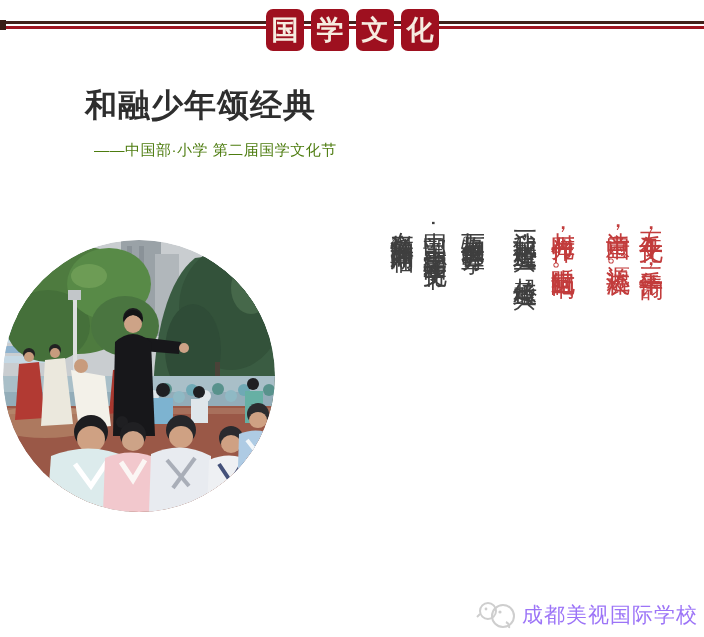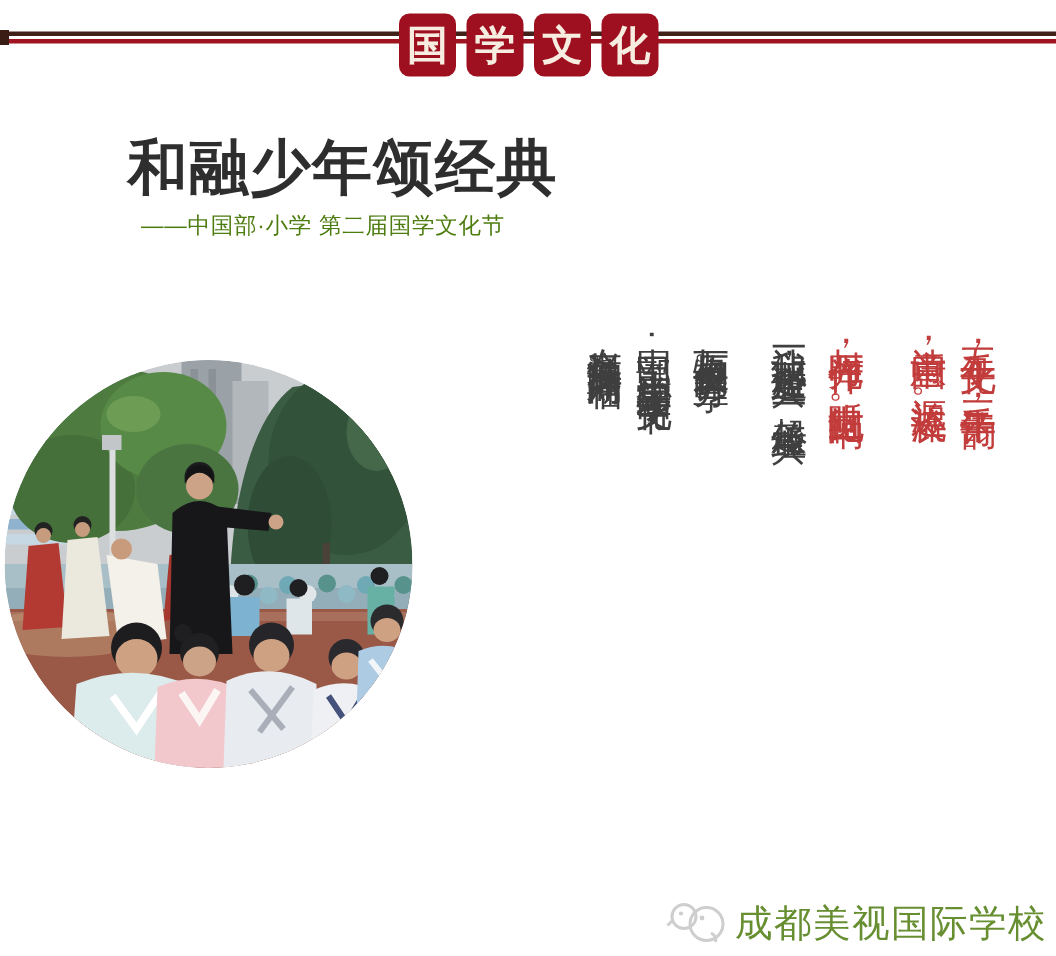--- a/index.html
+++ b/index.html
@@ -7,40 +7,40 @@
 
   
   .rule-dark{position:absolute;left:0;top:21px;width:704px;height:3px;background:#42211a;}
   .rule-red{position:absolute;left:0;top:26px;width:704px;height:3px;background:#9e1420;}
   .rule-cap{position:absolute;left:0;top:20px;width:6px;height:10px;background:#3a1d15;}
   .badges{position:absolute;left:266px;top:9px;display:flex;gap:7px;}
   .badge{width:38px;height:42px;background:#9e101f;border-radius:7px;color:#f6ece0;
          font-size:27px;font-weight:bold;display:flex;align-items:center;justify-content:center;}
 
   
-  .title{position:absolute;left:85px;top:84px;font-size:40px;font-weight:700;color:#2e2e2e;letter-spacing:1px;}
+  .title{position:absolute;left:85px;top:84px;font-size:32px;font-weight:700;color:#2e2e2e;letter-spacing:1px;}
   .subtitle{position:absolute;left:94px;top:141px;font-size:15px;color:#4d7c0f;letter-spacing:0.5px;}
 
   
   .photo{position:absolute;left:3px;top:240px;width:272px;height:272px;border-radius:50%;overflow:hidden;}
   .photo svg{display:block;}
 
   
   .vtext{position:absolute;top:213px;right:36px;height:420px;
          writing-mode:vertical-rl;font-size:24px;line-height:33px;letter-spacing:2px;}
   .vtext p{margin:0;}
   .vtext .red{color:#c23c3c;}
   .vtext .dark{color:#3f3f3f;}
   .gap-lg{margin-block-end:22px !important;}
   .gap-md{margin-block-end:19px !important;}
   .gap-sm{margin-block-end:5px !important;}
 
   
   .watermark{position:absolute;right:6px;bottom:5px;display:flex;align-items:center;gap:4px;opacity:0.85;}
-  .wm-text{font-size:25px;color:#4d7c0f;letter-spacing:1px;}
+  .wm-text{font-size:21px;color:#8b5cf6;letter-spacing:1px;}
 </style>
 </head>
 <body>
 
 <div class="page">
 
   <div class="rule-dark"></div>
   <div class="rule-red"></div>
   <div class="rule-cap"></div>
 

